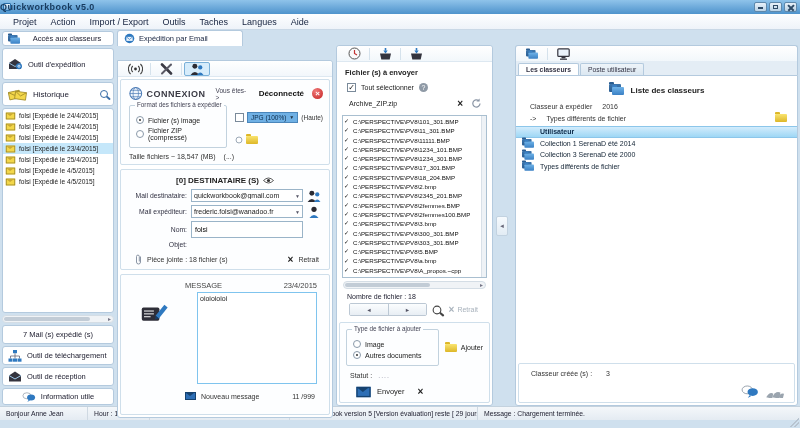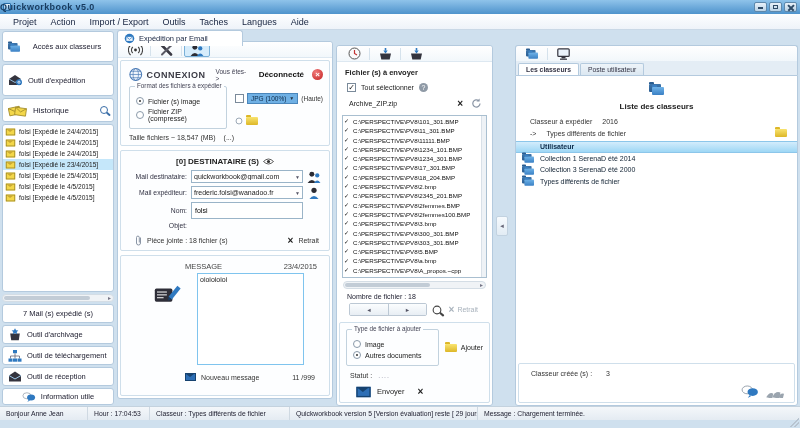--- a/index.html
+++ b/index.html
@@ -66,21 +66,21 @@
   .sidebar{position:absolute;left:2px;top:31px;width:112px;height:374px;display:flex;flex-direction:column;gap:2px;}
   .side-card{background:#fff;border:1px solid #b4cade;border-radius:3px;display:flex;align-items:center;gap:5px;padding:0 5px;font-size:7.5px;color:#223;flex:none;}
   .side-card .grow{flex:1;}
   .hist-list{background:#fff;border:1px solid #b4cade;border-radius:3px;flex:1;overflow:hidden;padding-top:1px;}
   .hrow{display:flex;align-items:center;gap:3px;padding:1px 2px;font-size:6.6px;white-space:nowrap;height:11px;}
   .hrow.sel{background:#c5e7fa;}
   .hrow .env{transform:scale(.85);}
 
   
   .tab-exp{position:absolute;left:117px;top:30px;width:126px;height:16px;background:#fff;border:1px solid #b4cade;border-bottom:none;border-radius:3px 3px 0 0;display:flex;align-items:center;gap:4px;padding:0 6px;font-size:7.5px;color:#16233f;z-index:5;}
-  .centerpanel{left:117px;top:41px;width:216px;height:358px;display:flex;flex-direction:column;z-index:4;}
+  .centerpanel{left:117px;top:60px;width:216px;height:358px;display:flex;flex-direction:column;z-index:4;}
   .cx-head{display:flex;align-items:center;gap:4px;margin:6px 6px 4px 8px;}
   .cx-title{font-size:9px;font-weight:bold;color:#3a3a44;letter-spacing:.5px;}
   .cx-you{font-size:6.5px;color:#445;margin-left:6px;}
   .cx-status{font-size:8px;font-weight:bold;color:#111;margin:0 4px 0 8px;}
   .groupbox{position:relative;border:1px solid #c2d2de;border-radius:2px;padding:7px 5px 3px 5px;}
   .groupbox .legend{position:absolute;top:-5px;left:5px;background:#fdfeff;font-size:6.3px;color:#445;padding:0 2px;}
   .radio-row{display:flex;align-items:center;gap:4px;font-size:7px;margin:3px 1px;}
   .fmt-wrap{display:flex;margin:4px 6px 2px 8px;gap:8px;}
   .fmt-right{display:flex;flex-direction:column;justify-content:space-around;padding-top:2px;}
   .jpg-row{display:flex;align-items:center;gap:3px;}
@@ -88,21 +88,21 @@
   .jpg-select .arr{font-size:5px;color:#234;}
   .haute{font-size:6.5px;color:#333;}
   .size-row{font-size:7px;color:#333;margin:5px 8px 4px 8px;display:flex;gap:8px;}
   .dest-title{display:flex;align-items:center;justify-content:center;gap:4px;font-size:8px;font-weight:bold;color:#222;margin:6px 0 4px 0;}
   .field-row{display:flex;align-items:center;gap:4px;margin:3px 8px;}
   .field-row label{width:58px;text-align:right;font-size:6.8px;color:#334;flex:none;}
   .field-row .combo,.field-row input{flex:1;}
   .field-row input{border:1px solid #9ab4c8;height:17px;font-size:7px;padding:0 3px;font-family:"Liberation Sans",sans-serif;}
   .attach-row{display:flex;align-items:center;gap:5px;margin:6px 10px 4px 14px;font-size:7px;color:#333;}
   .msg-head{display:flex;align-items:center;margin:6px 12px 2px 64px;font-size:7.5px;color:#444;}
-  .msg-body{display:flex;gap:7px;margin:0 25px;}
+  .msg-body{display:flex;gap:20px;margin:0 12px;}
   .msg-icon-col{width:44px;display:flex;justify-content:center;padding-top:10px;}
   .msg-area{flex:1;height:92px;border:1px solid #7fc4ee;font-size:7px;padding:2px;resize:none;font-family:"Liberation Sans",sans-serif;outline:none;color:#222;}
   .msg-foot{display:flex;align-items:center;gap:5px;margin:8px 14px 0 64px;font-size:7px;color:#333;}
 
   
   .midpanel{left:336px;top:45px;width:157px;height:361px;display:flex;flex-direction:column;}
   .mid-title{font-size:7.5px;font-weight:bold;color:#222;margin:6px 8px 4px 8px;}
   .selall-row{display:flex;align-items:center;gap:5px;margin:2px 8px 4px 10px;font-size:7px;}
   .arch-row{display:flex;align-items:center;gap:8px;margin:2px 10px 4px 12px;font-size:7px;color:#222;}
   .filelist{flex:1;border:1px solid #a9bfd0;background:#fff;margin:2px 5px;overflow:hidden;position:relative;padding:1px 6px 1px 1px;}
@@ -124,21 +124,21 @@
   
   .collapse{position:absolute;left:496px;top:216px;width:12px;height:20px;background:linear-gradient(#f6fafd,#e2ecf4);border:1px solid #c2d2e0;border-radius:2px;font-size:6px;color:#667;display:flex;align-items:center;justify-content:center;}
 
   
   .rightwrap{position:absolute;left:515px;top:45px;width:283px;height:361px;display:flex;flex-direction:column;}
   .rtoolbar{height:16px;display:flex;align-items:center;gap:2px;padding-left:3px;background:linear-gradient(#ffffff,#f2f7fb);border:1px solid #b4cade;border-bottom:none;border-radius:3px 3px 0 0;}
   .rtabs{display:flex;gap:1px;background:#e4edf5;border-left:1px solid #b4cade;border-right:1px solid #b4cade;padding:2px 2px 0 2px;}
   .rtab{font-size:6.8px;padding:2px 7px 2px 7px;border:1px solid #b4cade;border-bottom:none;border-radius:2px 2px 0 0;background:linear-gradient(#eef4f9,#dbe7f1);color:#334;}
   .rtab.active{background:#fff;font-weight:bold;}
   .rpanel{flex:1;background:#fff;border:1px solid #b4cade;border-radius:0 0 3px 3px;display:flex;flex-direction:column;overflow:hidden;}
-  .rlist-head{display:flex;align-items:center;gap:6px;justify-content:center;margin:8px 0 5px 0;flex-direction:column;}
+  .rlist-head{display:flex;align-items:center;gap:6px;justify-content:center;margin:8px 0 5px 0;}
   .rlist-title{font-size:8px;font-weight:bold;color:#222;}
   .rexp-row{display:flex;align-items:center;gap:10px;font-size:7px;color:#333;margin:2px 0 2px 14px;}
   .rcur-row{display:flex;align-items:center;gap:10px;font-size:7px;color:#333;margin:2px 10px 4px 14px;}
   .rcur-row .fold{margin-left:auto;}
   .crow{display:flex;align-items:center;gap:5px;height:11.5px;font-size:7px;color:#123;padding-left:6px;}
   .crow.sel{background:linear-gradient(#d3ecfc,#9ed7f5);border-top:1px solid #8cc6ea;border-bottom:1px solid #8cc6ea;font-weight:bold;color:#0d2b4a;}
   .crow.sel .fold2{visibility:hidden;}
   .rlist{flex:1;}
   .rfoot{border-top:1px solid #cfdfeb;margin:2px;border:1px solid #cfdfeb;border-radius:2px;height:40px;position:relative;flex:none;}
   .rfoot .created{display:flex;gap:14px;font-size:7px;color:#333;margin:6px 0 0 12px;}
@@ -169,21 +169,21 @@
   <span class="menu-item">Projet</span>
       <span class="menu-item">Action</span>
       <span class="menu-item">Import / Export</span>
       <span class="menu-item">Outils</span>
       <span class="menu-item">Taches</span>
       <span class="menu-item">Langues</span>
       <span class="menu-item">Aide</span>
     </div>
 
   <div class="sidebar">
-    <div class="side-card" style="height:31px;">
+    <div class="side-card" style="height:15px;">
       <span class="fold2 small">
           <span class="fold f1"></span>
           <span class="fold f2"></span>
         </span>
       <span class="grow" style="text-align:center;">Accès aux classeurs</span>
     </div>
     <div class="side-card" style="height:32px;">
       <svg width="15" height="12" viewBox="0 0 15 12">
           <path d="M1 5 L7 1 L13 5 V11 H1z" fill="#34343e"></path>
           <path d="M1 5 L7 8.5 L13 5" stroke="#9ec9ea" stroke-width="0.9" fill="none"></path>
@@ -238,27 +238,20 @@
       </div>
       </div>
     <div class="scrollx">
       <span class="thumb"></span>
       <span class="sarr">►</span>
     </div>
     <div class="side-card" style="height:19px;justify-content:center;">
       <span>7  Mail (s) expédié (s)</span>
     </div>
     <div class="side-card" style="height:19px;">
-      <svg width="14" height="13" viewBox="0 0 14 13">
-          <path d="M2.2 5.5 h9.6 l-1 6.8 h-7.6z" fill="#34343e"></path>
-          <path d="M7 0.2 l1.1 2 2.3 .3 -1.7 1.5 .4 2.2 -2.1 -1.1 -2.1 1.1 .4 -2.2 -1.7 -1.5 2.3 -.3z" fill="#2f79c0"></path>
-        </svg>
-      <span class="grow">Outil d'archivage</span>
-    </div>
-    <div class="side-card" style="height:19px;">
       <svg width="14" height="12" viewBox="0 0 14 12">
           <path d="M7 3.2 V6 M2.5 8.5 V6 H11.5 V8.5 M7 6 V8.5" stroke="#667" stroke-width="0.8" fill="none"></path>
           <rect x="5" y="0" width="4" height="3.2" fill="#2f79c0"></rect>
           <rect x="0.5" y="8.5" width="4" height="3.2" fill="#2f79c0"></rect>
           <rect x="9.5" y="8.5" width="4" height="3.2" fill="#2f79c0"></rect>
           <rect x="5" y="8.5" width="4" height="3.2" fill="#2f79c0"></rect>
         </svg>
       <span class="grow">Outil de téléchargement</span>
     </div>
     <div class="side-card" style="height:19px;">

